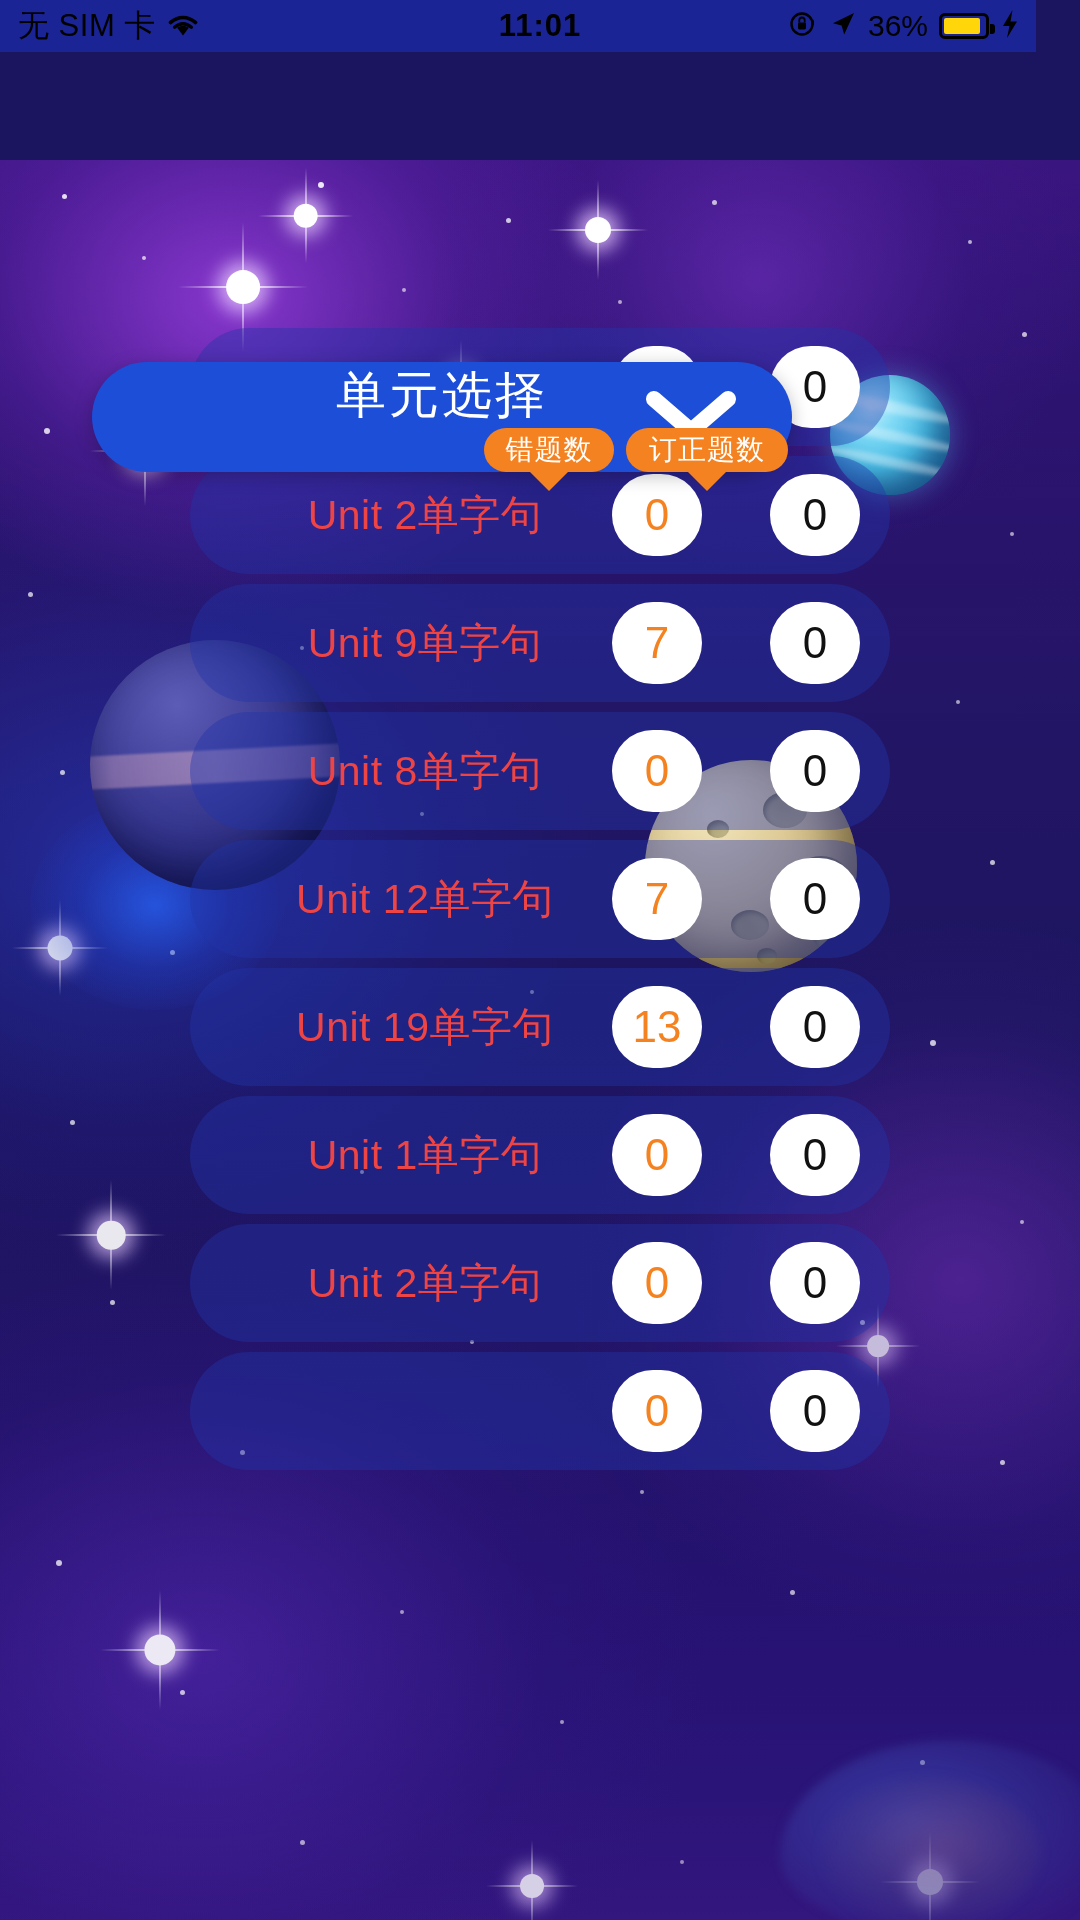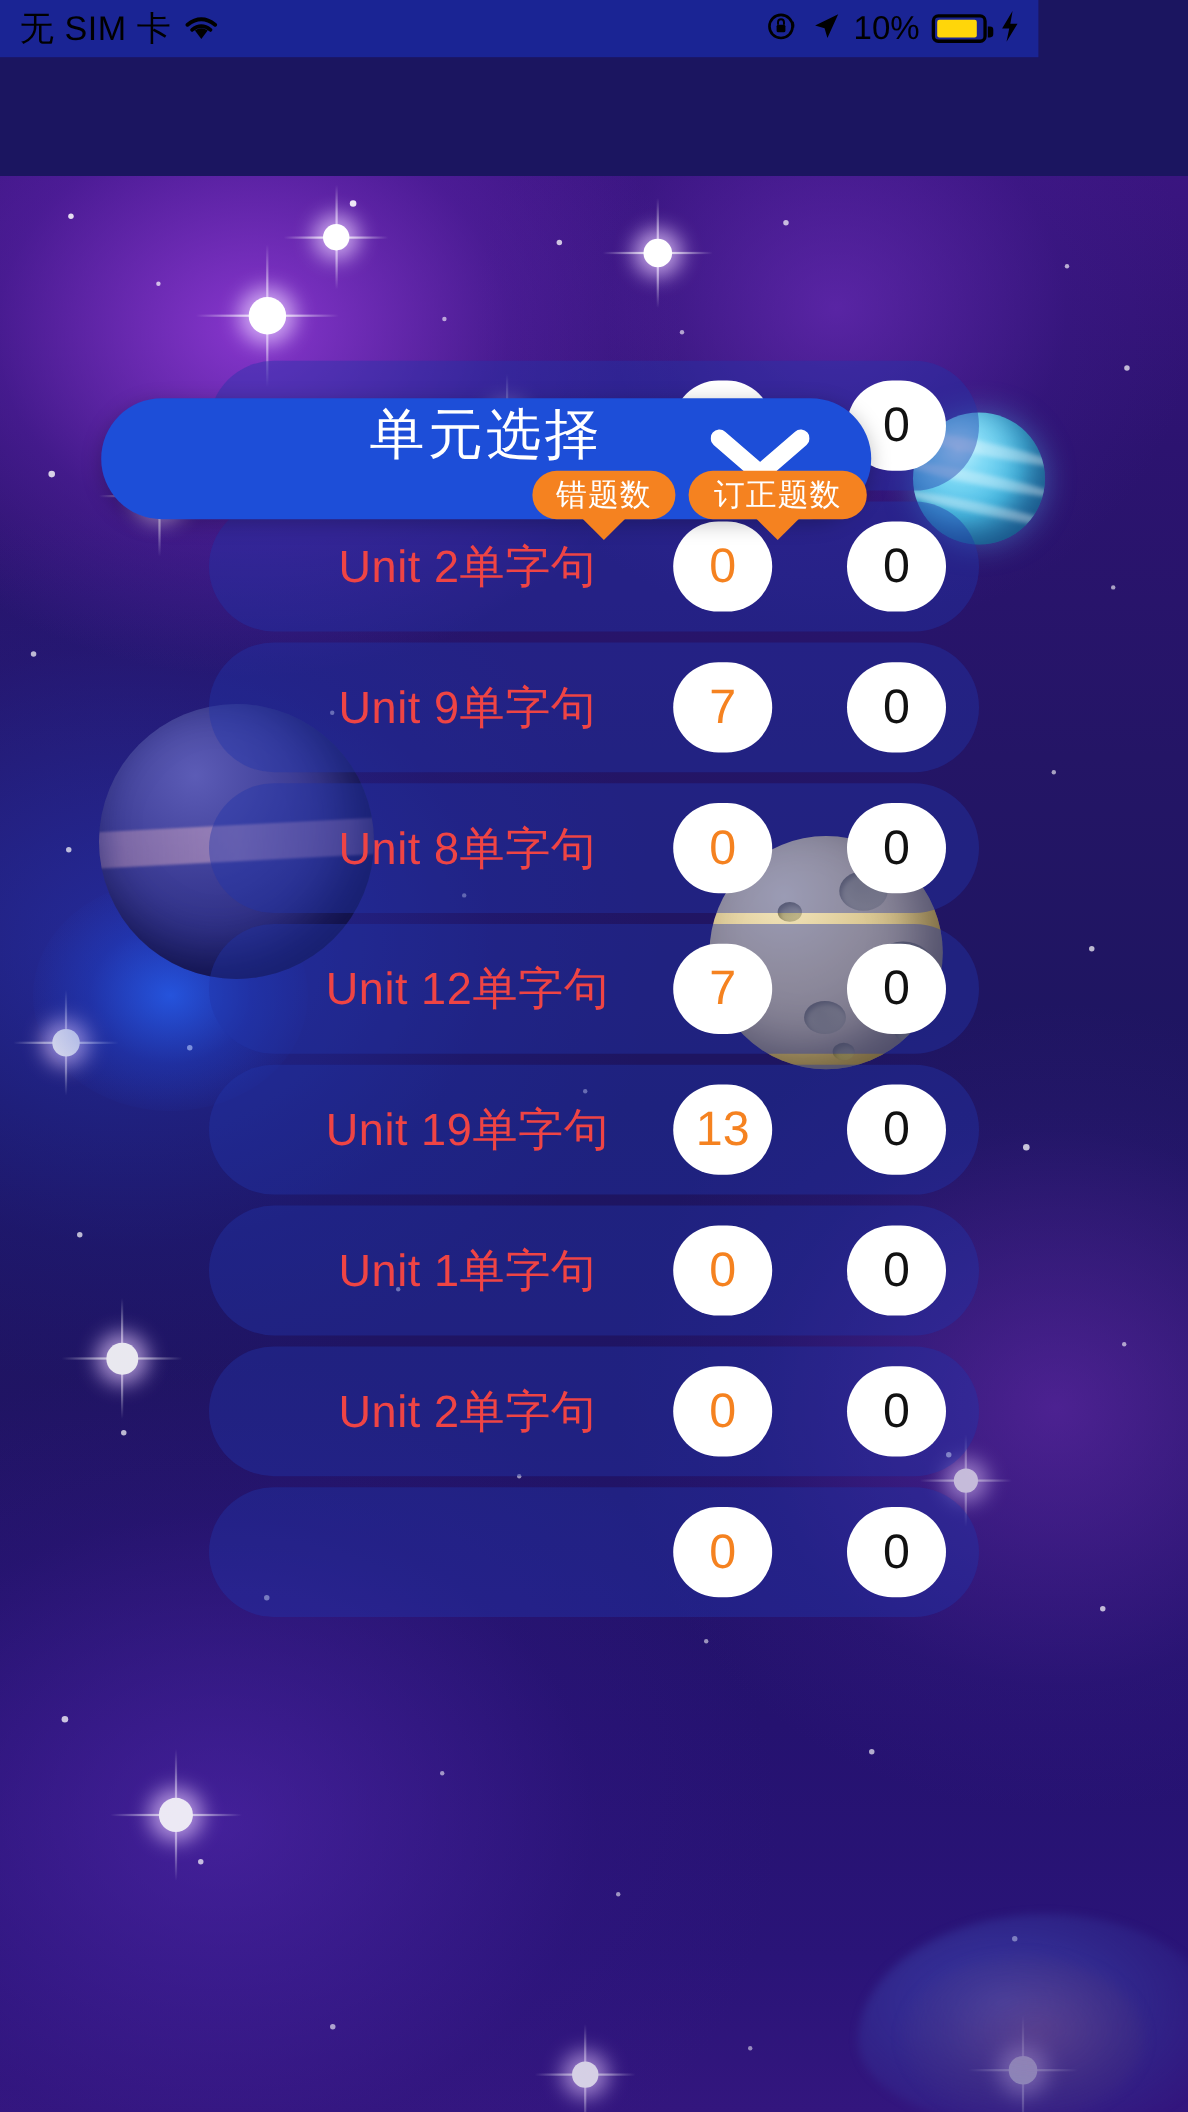--- a/index.html
+++ b/index.html
@@ -6,21 +6,21 @@
   html,body {
     width:1080px; height:1920px;
     background:#1b1560; overflow:hidden;
     font-family:"Liberation Sans","DejaVu Sans",sans-serif;
   }
 
   #screen { position:relative; width:1080px; height:1920px; overflow:hidden; }
 
   
   .statusbar{
-    position:absolute; top:0; left:0; width:944px; height:52px;
+    position:absolute; top:0; left:0; width:1036px; height:52px;
     background:#1A2494; color:#0a0a18;
     display:flex; align-items:center; z-index:50;
   }
   .sb-left{ position:absolute; left:18px; display:flex; align-items:center; gap:10px; }
   .sb-sim{ font-size:31px; letter-spacing:0.5px; color:#000; }
   .sb-center{ position:absolute; left:0; width:1080px; text-align:center;
     font-size:31px; font-weight:600; color:#000; letter-spacing:1px; }
   .sb-right{ position:absolute; right:16px; display:flex; align-items:center; gap:11px; }
   .sb-pct{ font-size:30px; color:#000; letter-spacing:0px; }
   .batt{ position:relative; width:50px; height:26px; border:3px solid #000;
@@ -193,36 +193,37 @@
       <span class="sb-sim">无 SIM 卡</span>
       <span>
         <svg width="34" height="26" viewBox="0 0 34 26">
           <path d="M17 24.5 L11.2 16.8 Q17 12.6 22.8 16.8 Z" fill="#000"></path>
           <path d="M4.5 11.5 Q17 1.5 29.5 11.5" stroke="#000" stroke-width="3.6" fill="none" stroke-linecap="round"></path>
           <path d="M8.6 16.2 Q17 9.4 25.4 16.2" stroke="#000" stroke-width="3.4" fill="none" stroke-linecap="round"></path>
         </svg>
       </span>
     </div>
 
+    <div class="sb-center">11:01</div>
 
     <div class="sb-right">
       <span>
         <svg width="30" height="30" viewBox="0 0 30 30">
           <circle cx="14" cy="15" r="10.5" stroke="#000" stroke-width="2.4" fill="none"></circle>
           <rect x="10" y="13.4" width="8" height="7" rx="1.4" fill="#000"></rect>
           <path d="M11.3 13.4 v-2.2 a2.7 2.7 0 0 1 5.4 0 v2.2" stroke="#000" stroke-width="1.8" fill="none"></path>
           <path d="M24.5 11 a10.5 10.5 0 0 1 0.4 5" stroke="#000" stroke-width="2.2" fill="none"></path>
         </svg>
       </span>
       <span>
         <svg width="28" height="28" viewBox="0 0 28 28">
           <path d="M25 3 L4 13.2 L12.6 15.6 L15.2 24.6 Z" fill="#000"></path>
         </svg>
       </span>
-      <span class="sb-pct">10%</span>
+      <span class="sb-pct">36%</span>
       <span class="batt">
           <i class="fill"></i>
         </span>
       <span>
         <svg width="20" height="30" viewBox="0 0 20 30">
           <path d="M12.5 1 L3 17 L9.5 17 L7 29 L17 12.5 L10.5 12.5 Z" fill="#000"></path>
         </svg>
       </span>
     </div>
   </div>

